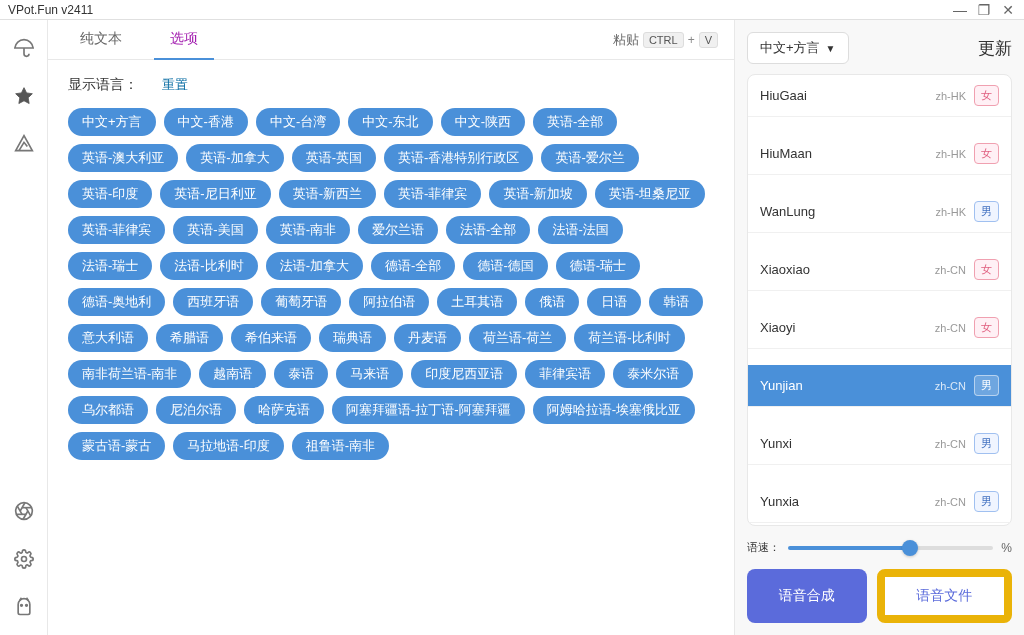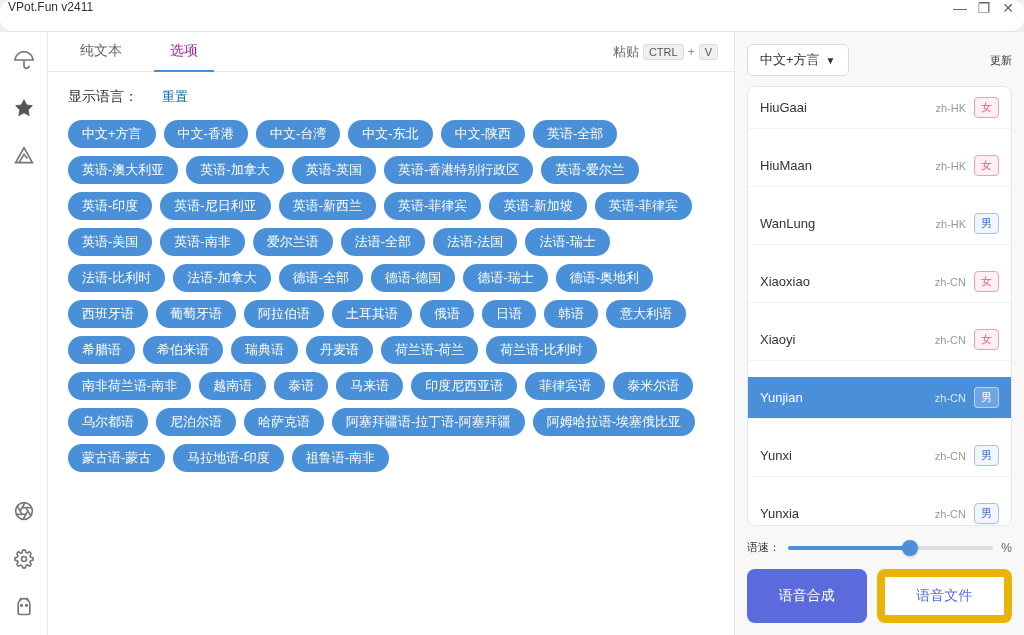--- a/index.html
+++ b/index.html
@@ -7,27 +7,27 @@
       font-family: 'Microsoft YaHei', 'PingFang SC', sans-serif;
       background: #f0f0f0;
       width: 1024px;
       height: 635px;
       overflow: hidden;
       display: flex;
       flex-direction: column;
     }
     .title-bar {
       background: #ffffff;
-      height: 32px;
-      display: flex;
+      height: 20px;
+      display: flex;
+      align-items: center;
       justify-content: space-between;
       padding: 0 8px;
       border-bottom: 1px solid #e0e0e0;
       user-select: none;
-      border-radius: 12px;
     }
     .title-bar-title {
       font-size: 12px;
       color: #333;
     }
     .title-bar-controls {
       display: flex;
       gap: 8px;
     }
     .title-bar-btn {
@@ -189,21 +189,21 @@
       gap: 6px;
       background: white;
       border: 1px solid #ddd;
       border-radius: 6px;
       padding: 6px 12px;
       font-size: 13px;
       color: #333;
       cursor: pointer;
     }
     .update-btn {
-      font-size: 11px;
+      font-size: 17px;
       color: #333;
       cursor: pointer;
       border: none;
       background: none;
     }
 
     .voice-list {
       display: flex;
       flex-direction: column;
       gap: 16px;
@@ -411,20 +411,21 @@
           <div class="tag">英语-澳大利亚</div>
           <div class="tag">英语-加拿大</div>
           <div class="tag">英语-英国</div>
           <div class="tag">英语-香港特别行政区</div>
           <div class="tag">英语-爱尔兰</div>
           <div class="tag">英语-印度</div>
           <div class="tag">英语-尼日利亚</div>
           <div class="tag">英语-新西兰</div>
           <div class="tag">英语-菲律宾</div>
           <div class="tag">英语-新加坡</div>
+          <div class="tag">英语-坦桑尼亚</div>
           <div class="tag">英语-菲律宾</div>
           <div class="tag">英语-美国</div>
           <div class="tag">英语-南非</div>
           <div class="tag">爱尔兰语</div>
           <div class="tag">法语-全部</div>
           <div class="tag">法语-法国</div>
           <div class="tag">法语-瑞士</div>
           <div class="tag">法语-比利时</div>
           <div class="tag">法语-加拿大</div>
           <div class="tag">德语-全部</div>

